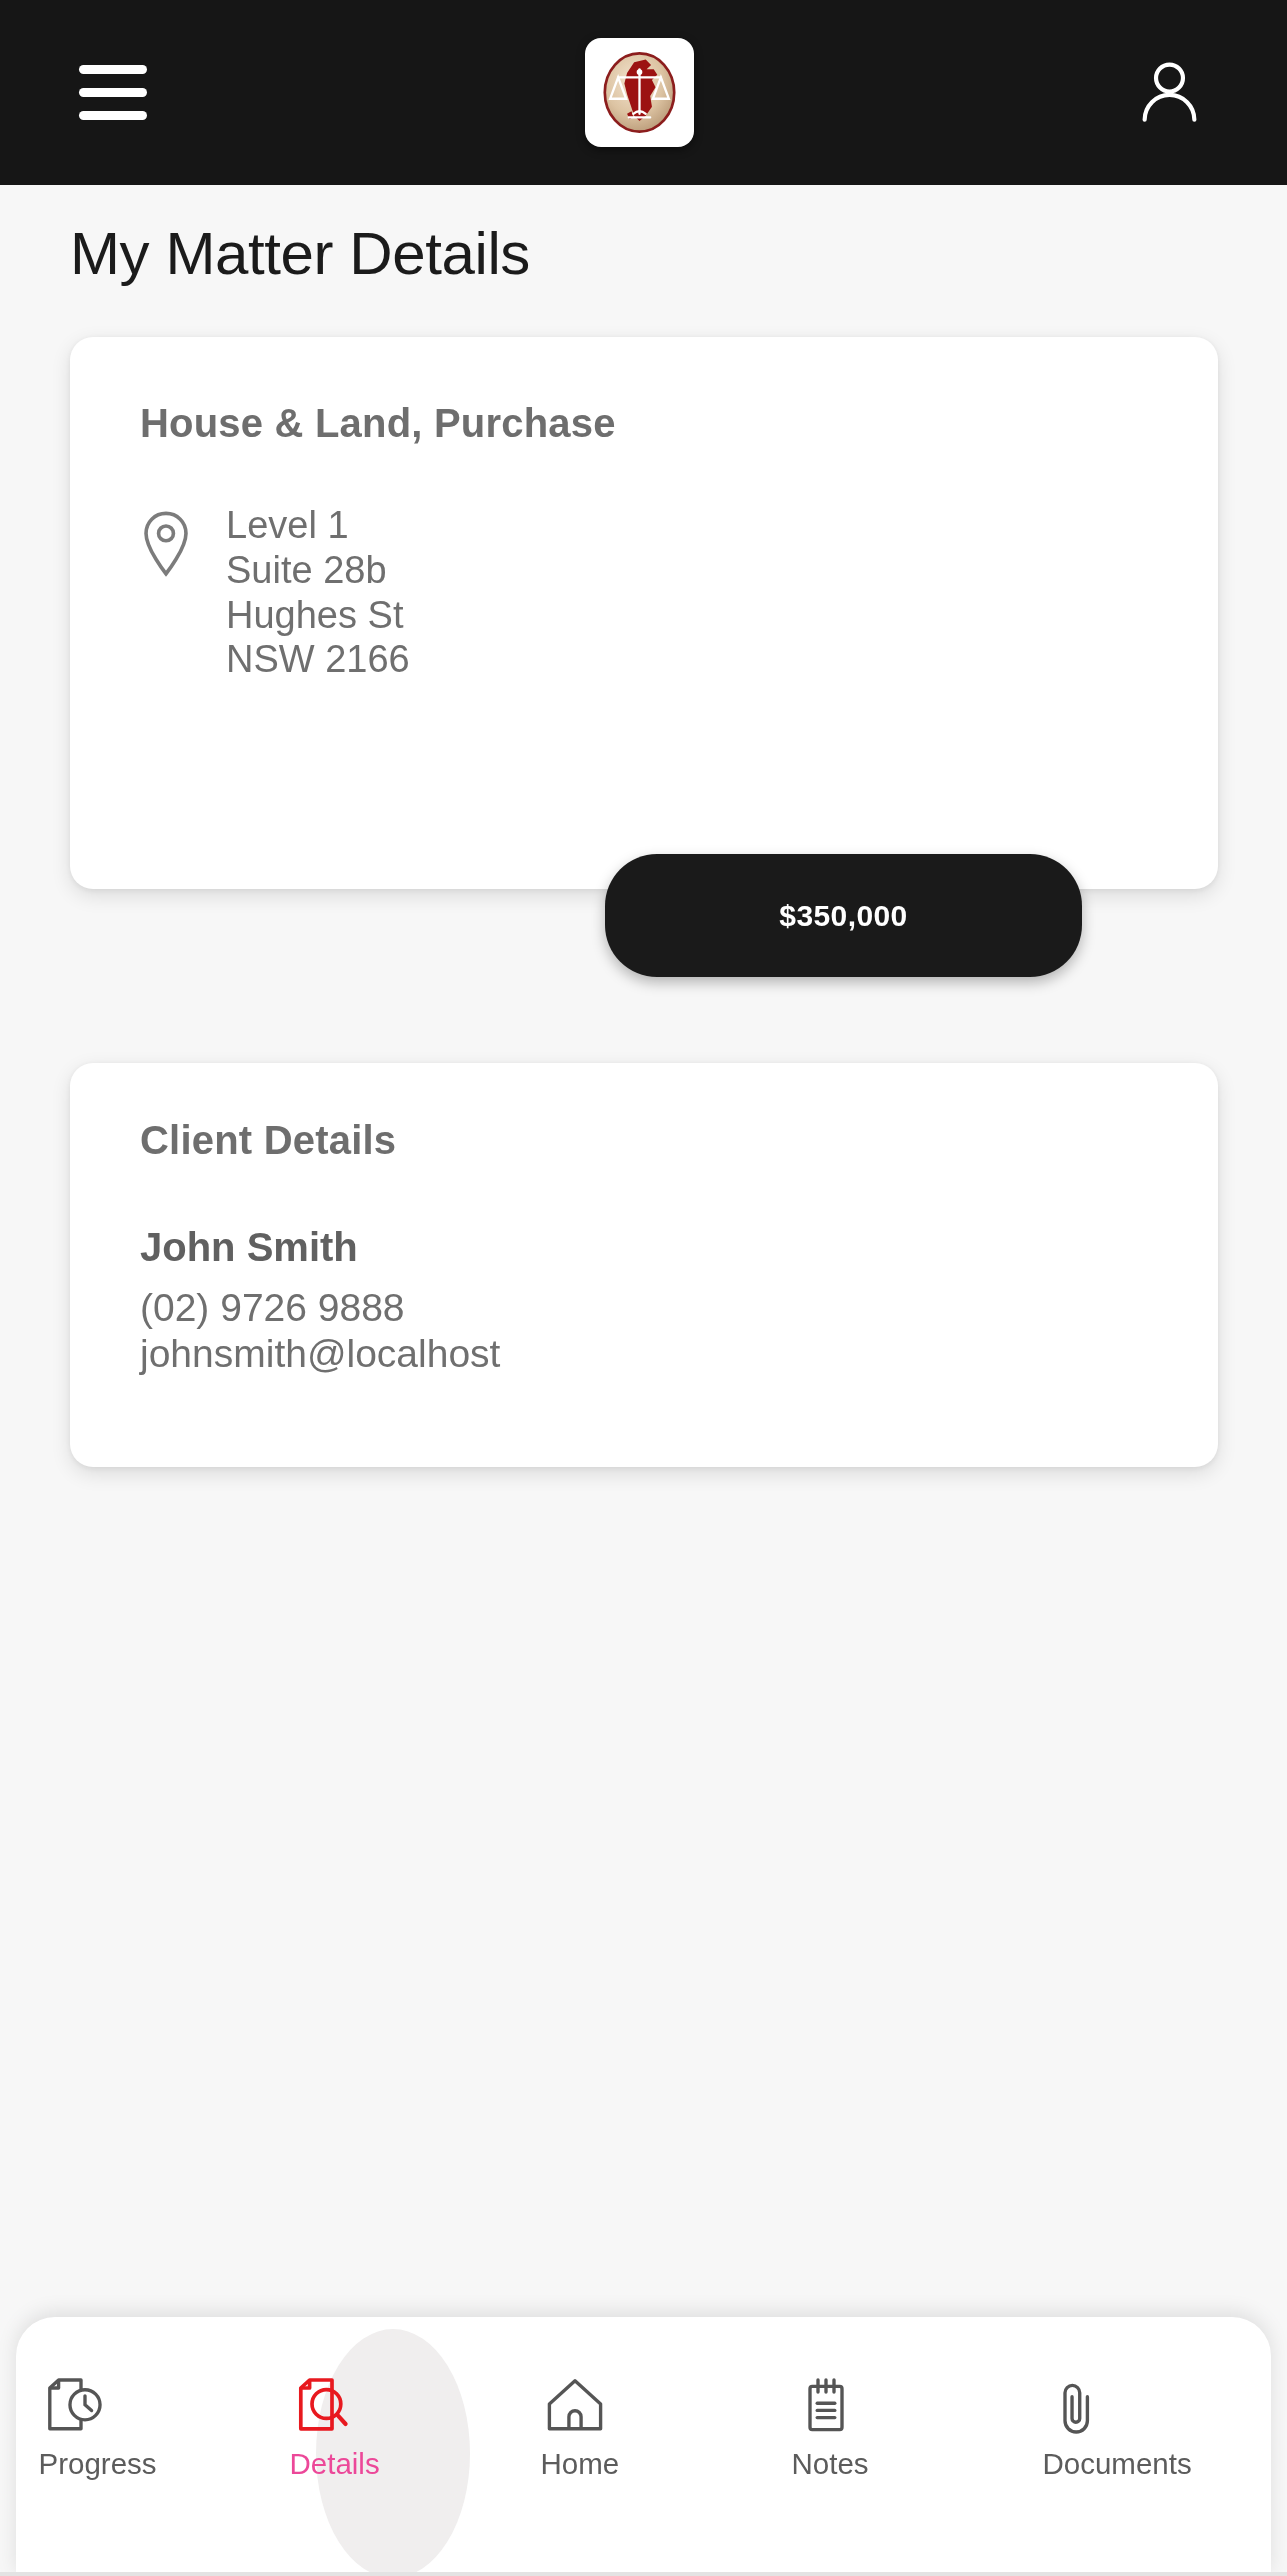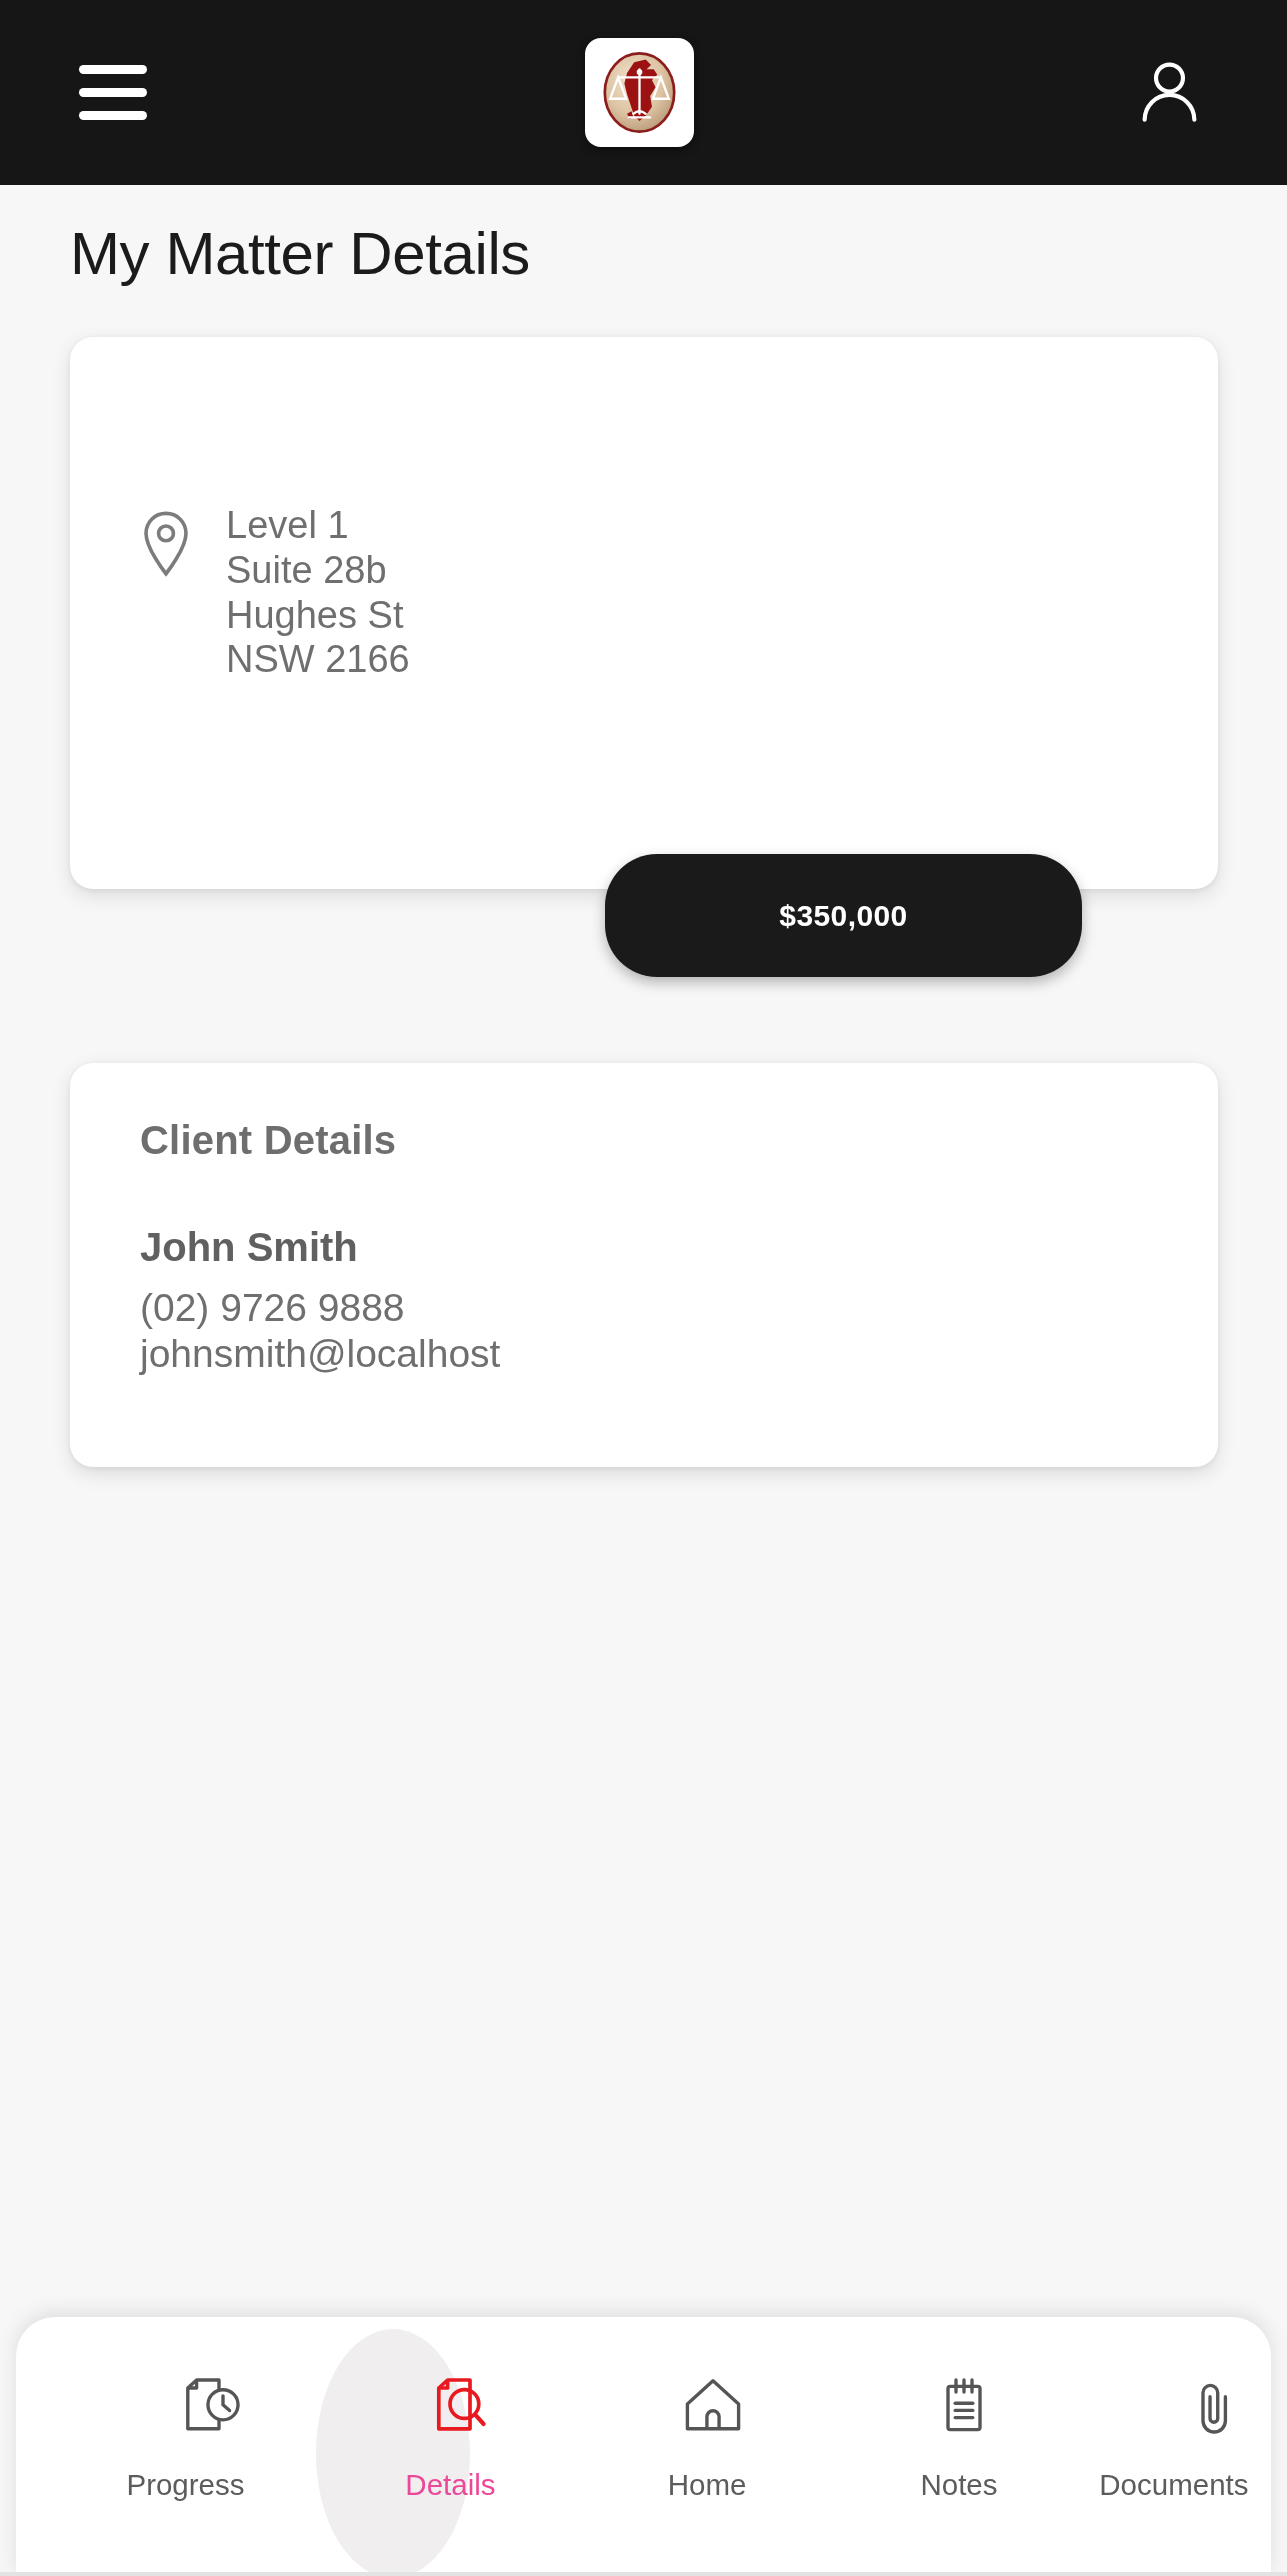--- a/index.html
+++ b/index.html
@@ -101,21 +101,21 @@
   
   .navbar{
     position:absolute; left:16px; bottom:0; width:1255px; height:259px;
     background:#ffffff; border-radius:39px 39px 0 0;
     box-shadow:0 -4.5px 19.7px rgba(0,0,0,.10);
     display:flex; align-items:flex-start; justify-content:space-around;
     padding-top:55px;
   }
   .nav-item{
     position:relative; width:206px; height:179px;
-    display:flex; flex-direction:column; align-items:flex-end; gap:24px; cursor:pointer;
+    display:flex; flex-direction:column; align-items:flex-start; gap:3px; cursor:pointer;
   }
   .nav-item .blob{
     position:absolute; left:50%; top:-43px; transform:translateX(-50%);
     width:154px; height:249px; border-radius:50%; background:#f0eeee; z-index:0;
   }
   .nav-icon{ position:relative; z-index:1; width:68px; height:72px; display:flex; align-items:center; justify-content:center; }
   .nav-label{ position:relative; z-index:1; font-size:29.5px; font-weight:300; color:#5c5c5c; white-space:nowrap; }
   .nav-item.active .nav-label{ color:#ec4899; }
   .bottom-line{ position:absolute; left:0; bottom:0; width:1287px; height:4.5px; background:#e3e3e3; }
 </style>
@@ -160,20 +160,21 @@
       <svg viewBox="0 0 48 48" width="77" height="77">
         <circle cx="24" cy="15" r="8.4" fill="none" stroke="#ffffff" stroke-width="2.6"></circle>
         <path d="M8.5 41 a15.5 15.5 0 0 1 31 0" fill="none" stroke="#ffffff" stroke-width="2.6" stroke-linecap="round"></path>
       </svg>
     </div>
   </div>
 
   <div class="page-title">My Matter Details</div>
 
   <div class="card" id="card-matter">
+    <div class="card-h">House &amp; Land, Purchase</div>
 
     <div class="addr-row">
       <svg class="pin-icon" viewBox="0 0 24 32">
         <path d="M12 1.6 C6.7 1.6 2.6 5.7 2.6 11 C2.6 18.2 12 30 12 30 C12 30 21.4 18.2 21.4 11 C21.4 5.7 17.3 1.6 12 1.6 Z" fill="none" stroke="#7c7c7c" stroke-width="1.7"></path>
         <circle cx="12" cy="11" r="3.5" fill="none" stroke="#7c7c7c" stroke-width="1.7"></circle>
       </svg>
       <div class="addr-lines">
         <div>Level 1</div>
         <div>Suite 28b</div>
         <div>Hughes St</div>

